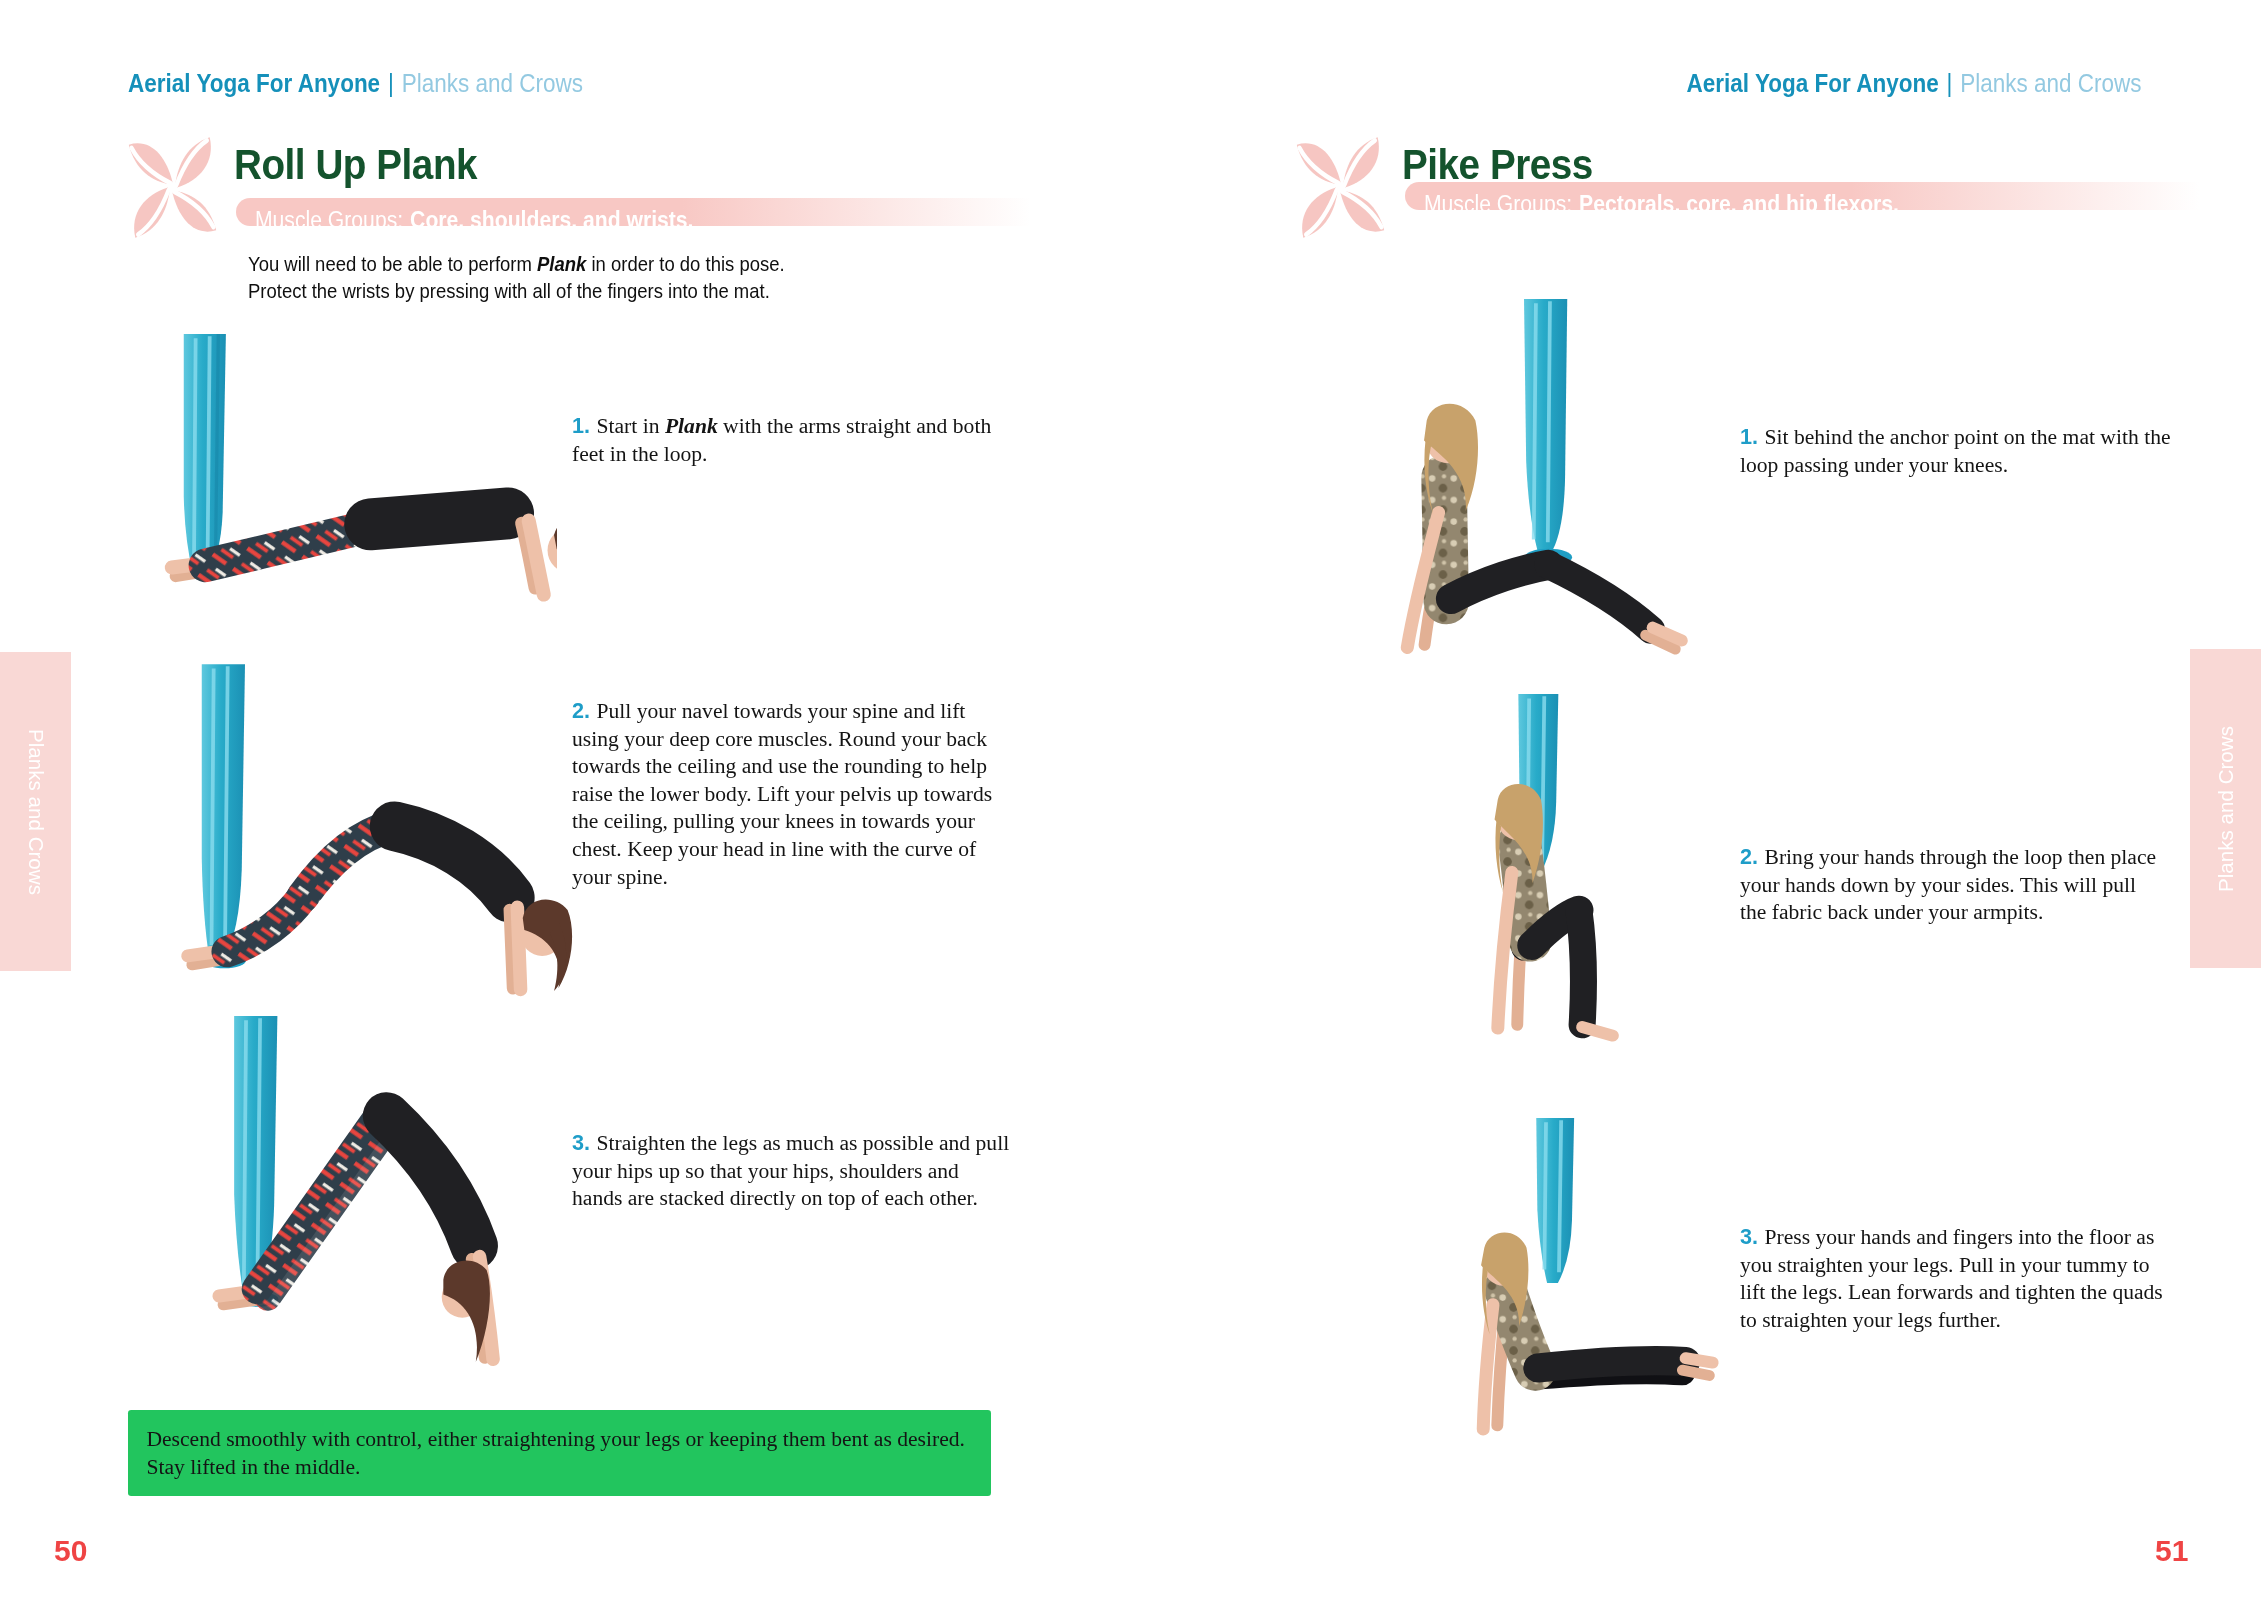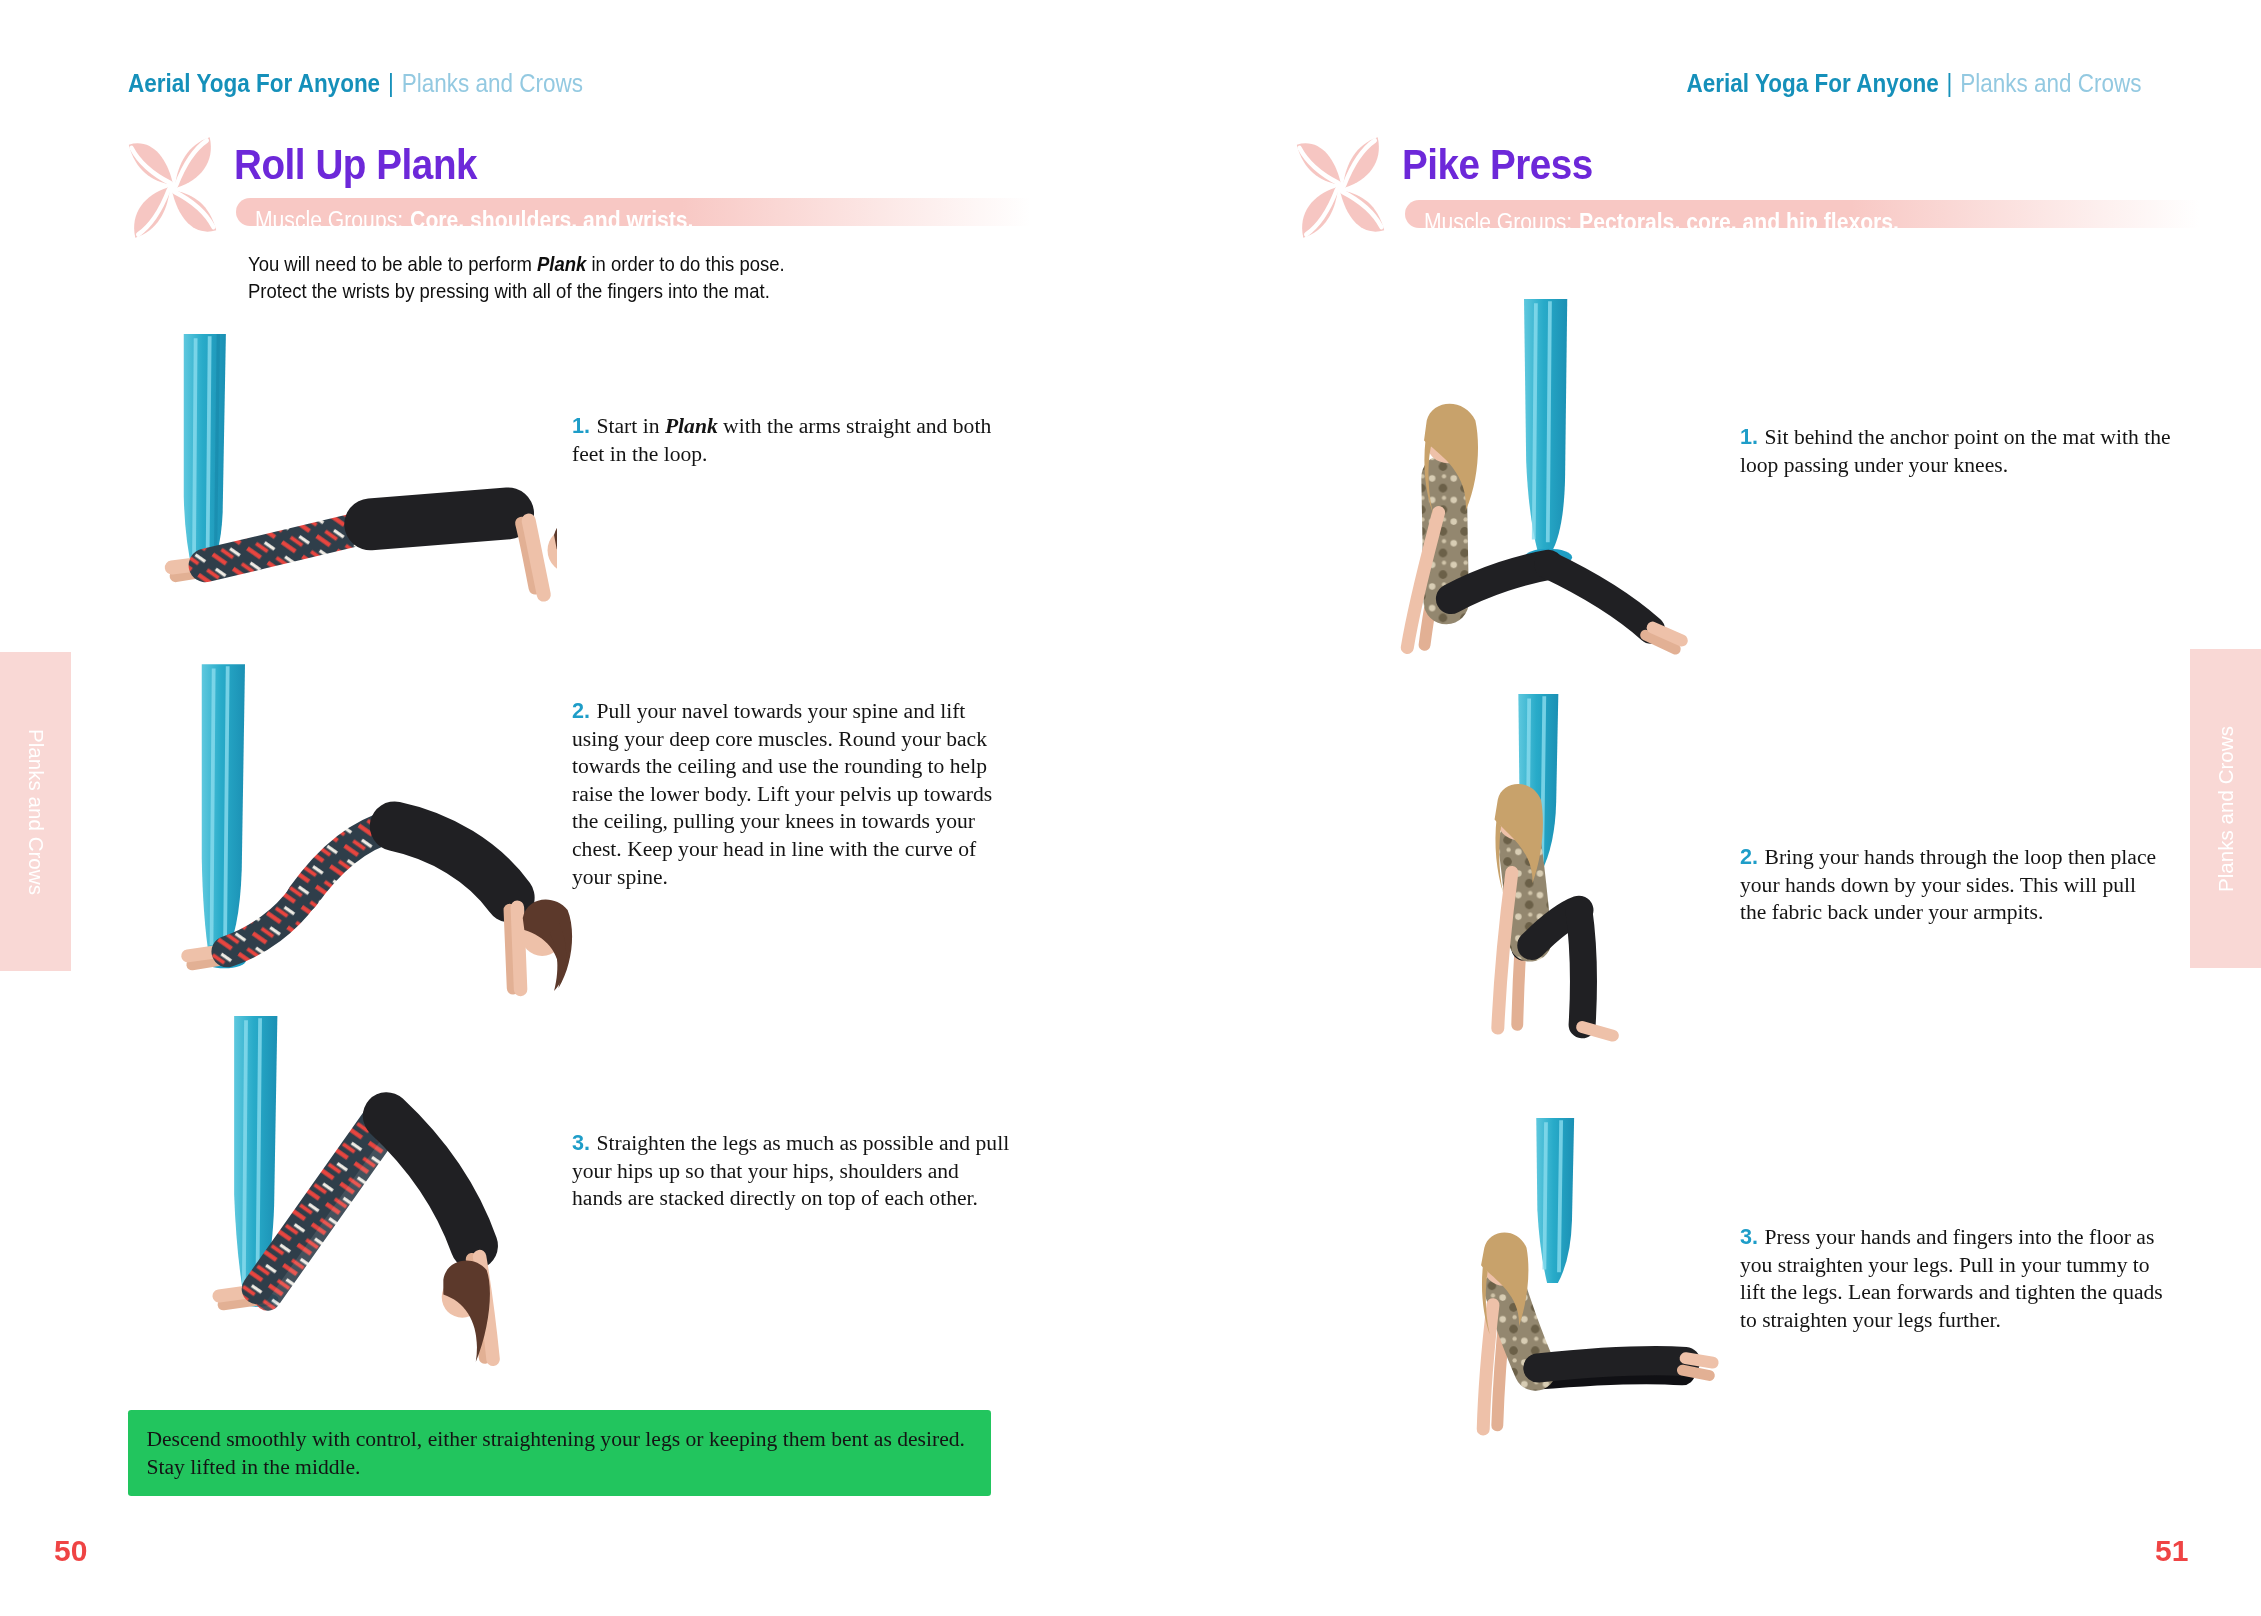--- a/index.html
+++ b/index.html
@@ -9,21 +9,21 @@
   
   .pg-header {position:absolute; top:69px; font-size:25px; font-weight:700; white-space:nowrap;}
   .pg-header .hdr-inner {display:inline-block; transform:scaleX(.9); transform-origin:left center;}
   .pg-header.right {text-align:right;}
   .pg-header.right .hdr-inner {transform-origin:right center;}
   .hdr-book {color:#1590ba;}
   .hdr-sep  {color:#1590ba; font-weight:400; margin:0 8.7px;}
   .hdr-sec  {color:#93c9e1; font-weight:400;}
 
   
-  .pose-title {position:absolute; font-size:42px; font-weight:700; color:#6d28d9; white-space:nowrap; letter-spacing:-0.5px;}
+  .pose-title {position:absolute; font-size:42px; font-weight:700; color:#14532d; white-space:nowrap; letter-spacing:-0.5px;}
   .pose-title .t-inner {display:inline-block; transform:scaleX(.92); transform-origin:left center;}
 
   
   .muscle-banner {position:absolute; height:28px; width:811px;
       background:linear-gradient(90deg,#f8c8c4 0%,#f8c8c4 55%, rgba(248,200,196,0) 98%);
       border-radius:17.3px 0 0 17.3px; line-height:45px; white-space:nowrap;}
   .muscle-banner .mb-inner {display:inline-block; transform:scaleX(.92); transform-origin:left center;
       padding-left:20.6px; font-size:23px; color:#ffffff;}
   .mb-label {font-weight:400; margin-right:7.6px;}
   .mb-value {font-weight:700;}
@@ -213,21 +213,21 @@
     </g>
     <use href="#petalB" transform="rotate(90 50 50)"></use>
     <use href="#petalB" transform="rotate(180 50 50)"></use>
     <use href="#petalB" transform="rotate(270 50 50)"></use>
   </svg>
 
   <div class="pose-title" style="left:1402px; top:141px;">
     <span class="t-inner">Pike Press</span>
   </div>
 
-  <div class="muscle-banner" style="left:1405px; top:200px;">
+  <div class="muscle-banner" style="left:1405px; top:182px;">
     <span class="mb-inner">
       <span class="mb-label">Muscle Groups:</span><span class="mb-value">Pectorals, core, and hip flexors.</span>
     </span>
   </div>
 
   <svg class="photo" style="left:1297px; top:299px;" width="427" height="381" viewBox="0 0 790 705">
     <defs>
       <linearGradient id="f4" x1="0" y1="0" x2="1" y2="0">
         <stop offset="0" stop-color="#5ec8de"></stop>
           <stop offset=".45" stop-color="#28abc9"></stop>

